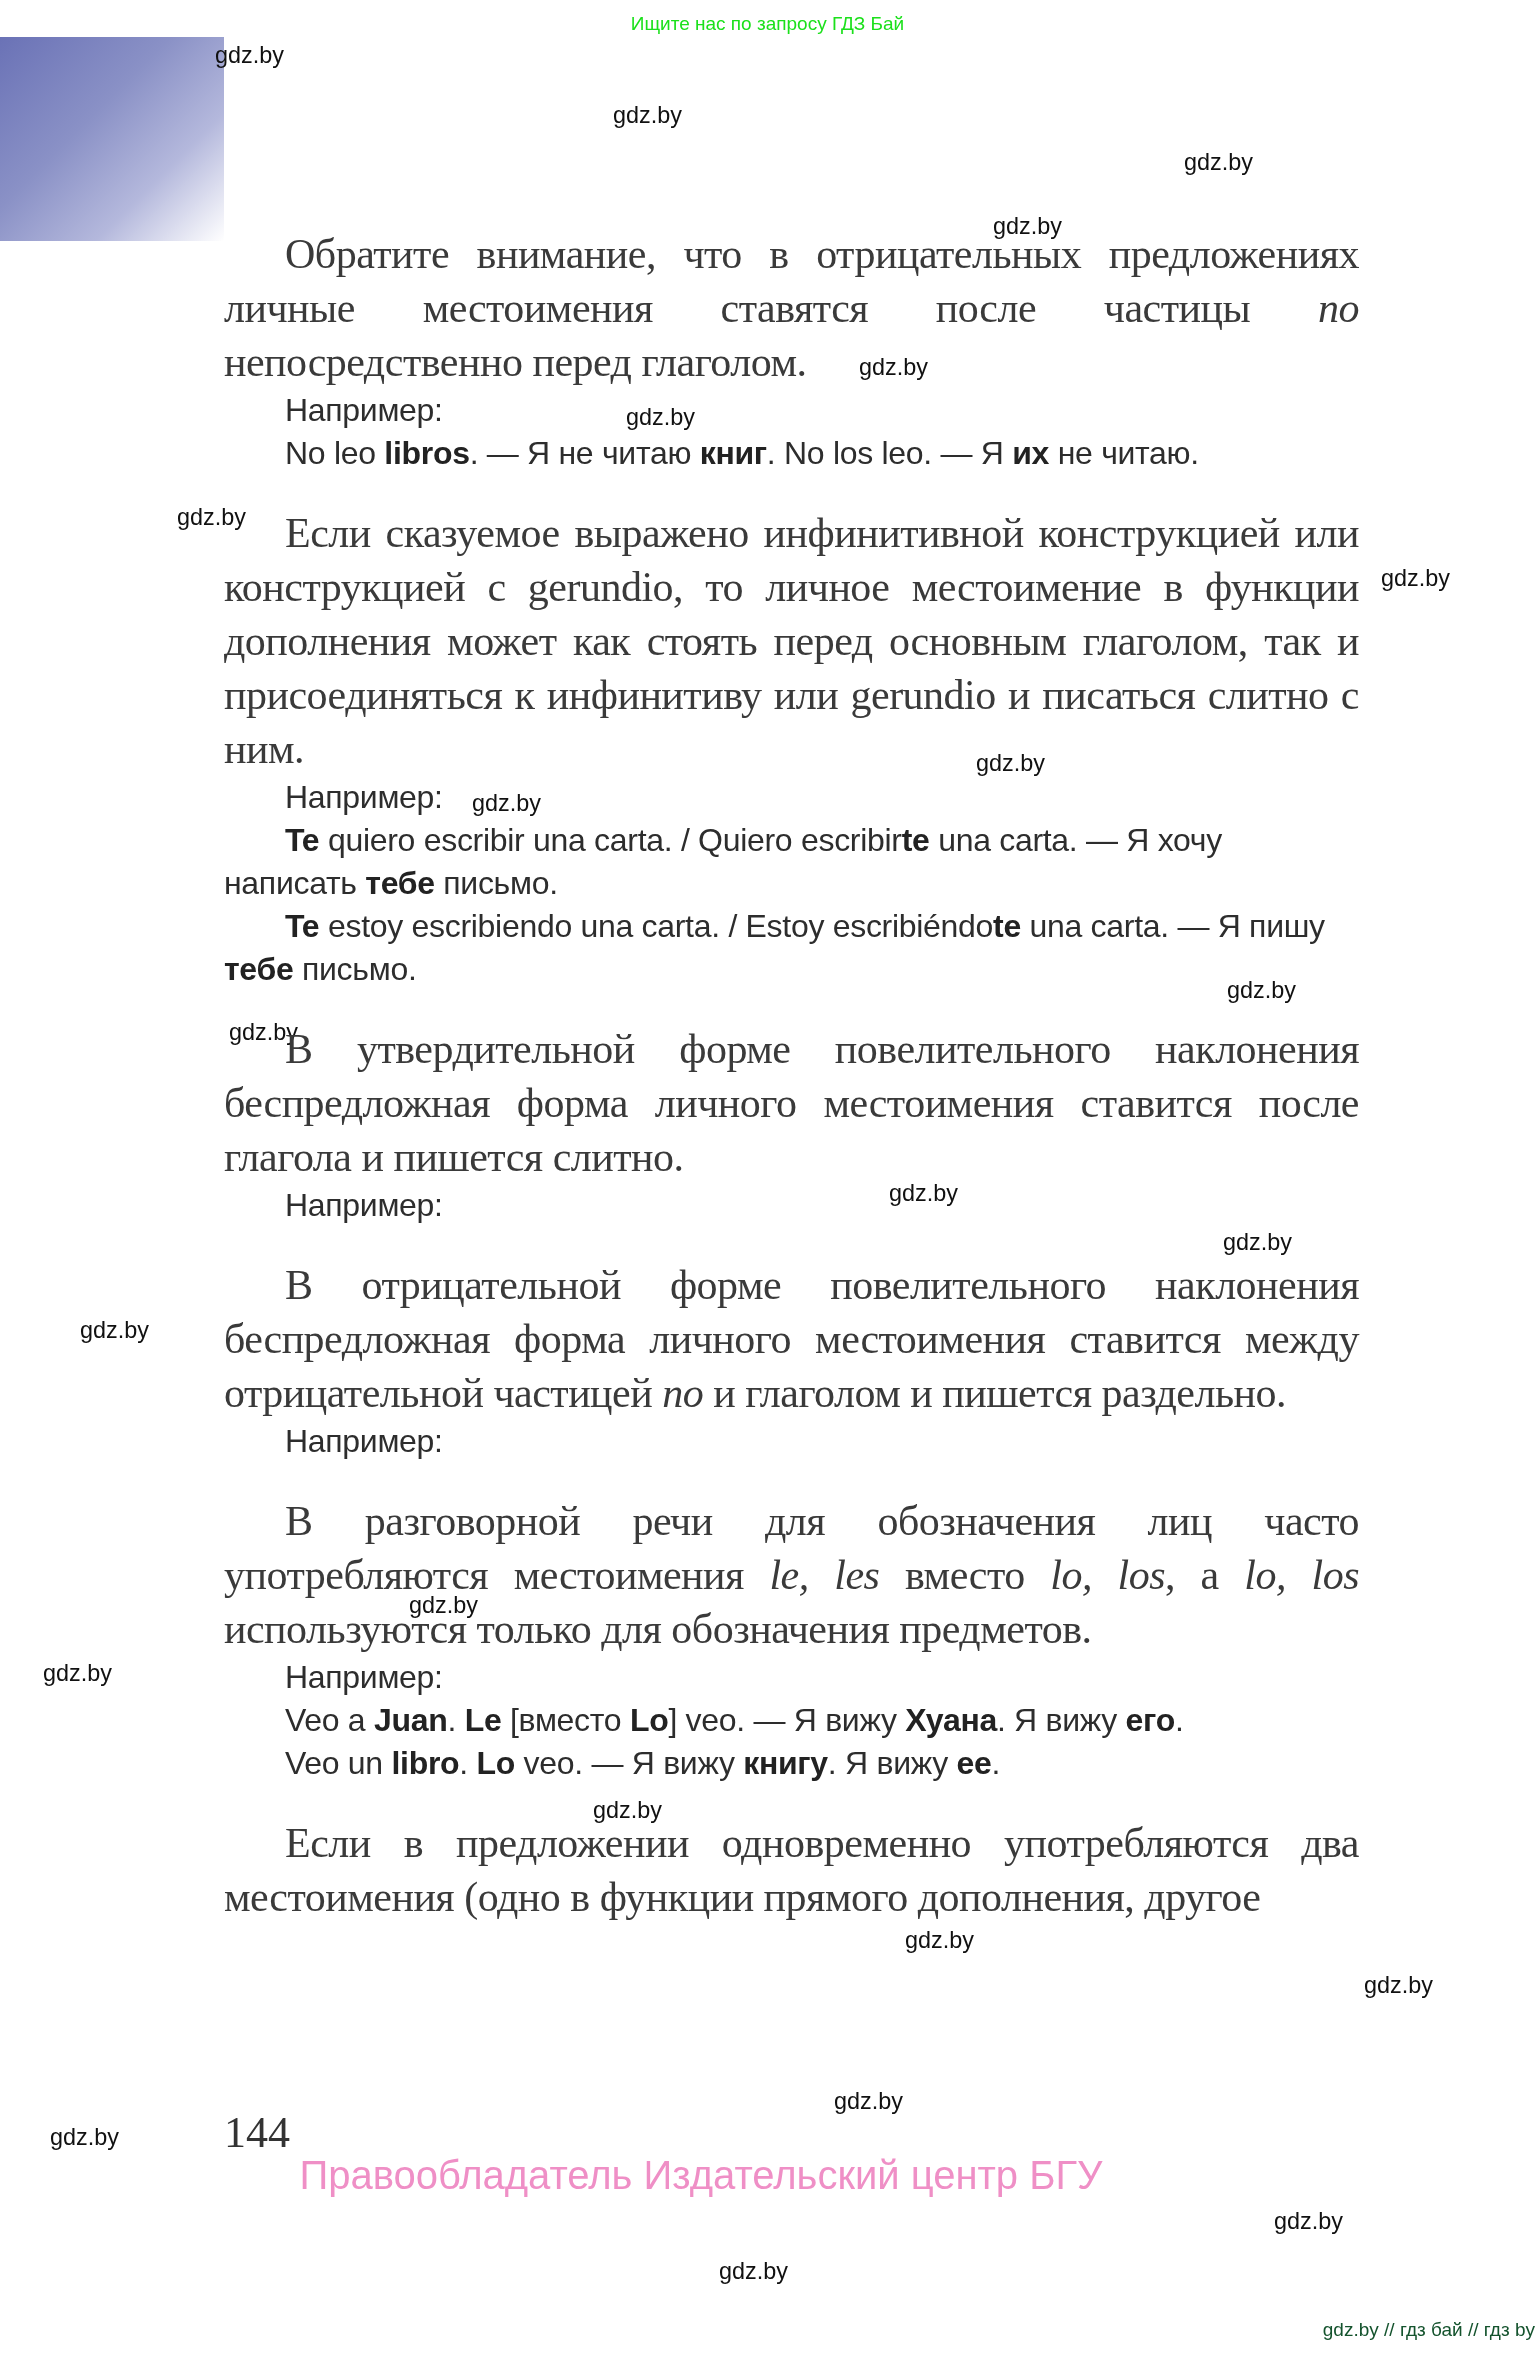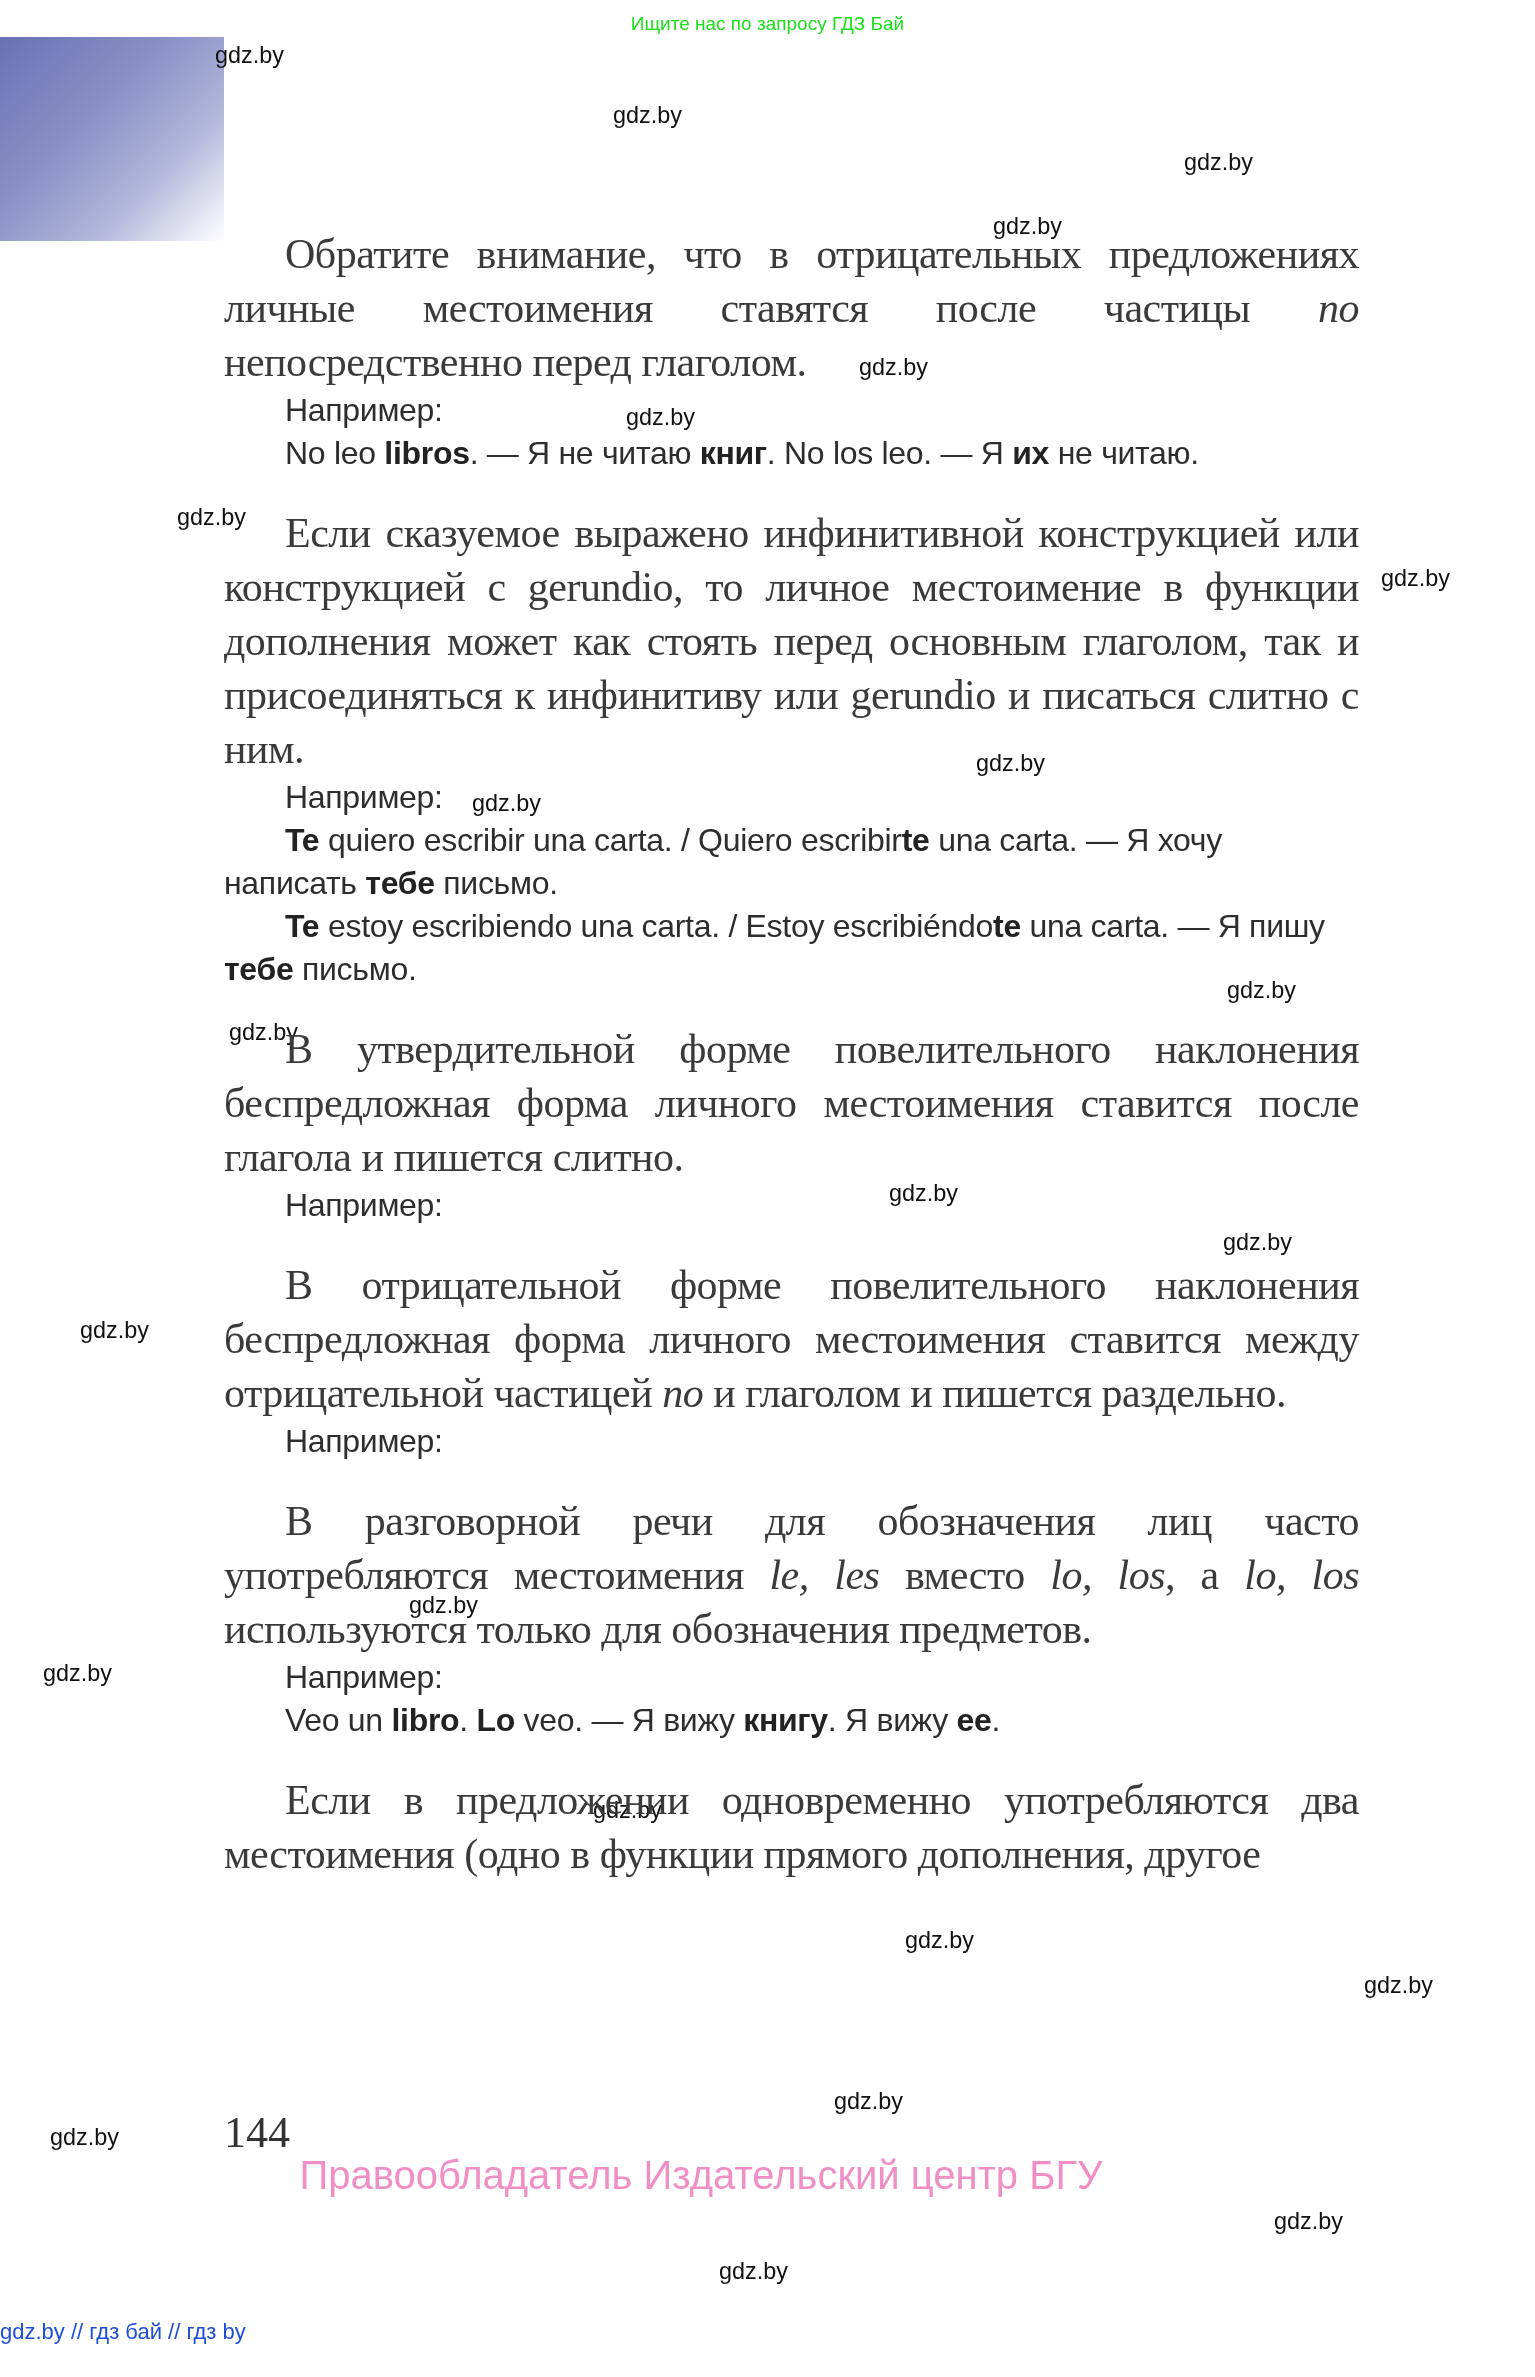--- a/index.html
+++ b/index.html
@@ -36,22 +36,22 @@
   .gap { height: 31px; }
   .page-number {
     position: absolute; left: 224px; top: 2107px; font-family: "Liberation Serif", serif;
     font-size: 44px; color: #333333;
   }
   .rights {
     position: absolute; top: 2153px; left: 0; width: 1402px; text-align: center;
     font-family: "Liberation Sans", sans-serif; font-size: 40px; color: #ef8fc6;
   }
   .footer-links {
-    position: absolute; top: 2319px; left: 0; width: 1535px; text-align: left;
-    font-family: "Liberation Sans", sans-serif; font-size: 22px; color: #1d4ed8;
+    position: absolute; top: 2319px; left: 0; width: 1535px; text-align: right;
+    font-family: "Liberation Sans", sans-serif; font-size: 19px; color: #14532d;
   }
 </style>
 </head>
 <body>
 
 <div class="top-banner">Ищите нас по запросу ГДЗ Бай</div>
 <div class="corner-block"></div>
 
 <div id="watermarks">
     <span class="wm" style="left: 215px; top: 42px;">gdz.by</span>
@@ -100,20 +100,21 @@
     </section>
     <div class="gap"></div>
     <section>
       <p class="para"><span>В отрицательной форме повелительного наклонения беспредложная форма личного местоимения ставится между отрицательной частицей </span><i>no</i><span> и глаголом и пишется раздельно.</span></p>
       <p class="example-label">Например:</p>
     </section>
     <div class="gap"></div>
     <section>
       <p class="para"><span>В разговорной речи для обозначения лиц часто употребляются местоимения </span><i>le, les</i><span> вместо </span><i>lo, los</i><span>, а </span><i>lo, los</i><span> используются только для обозначения предметов.</span></p>
       <p class="example-label">Например:</p>
+      <p class="example indent"><span>Veo a </span><b>Juan</b><span>. </span><b>Le</b><span> [вместо </span><b>Lo</b><span>] veo. — Я вижу </span><b>Хуана</b><span>. Я вижу </span><b>его</b><span>.</span></p>
       <p class="example indent"><span>Veo un </span><b>libro</b><span>. </span><b>Lo</b><span> veo. — Я вижу </span><b>книгу</b><span>. Я вижу </span><b>ее</b><span>.</span></p>
     </section>
     <div class="gap"></div>
     <section>
       <p class="para"><span>Если в предложении одновременно употребляются два местоимения (одно в функции прямого дополнения, другое</span></p>
     </section>
   </div>
 
 <div class="page-number">144</div>
 <div class="rights">Правообладатель Издательский центр БГУ</div>

